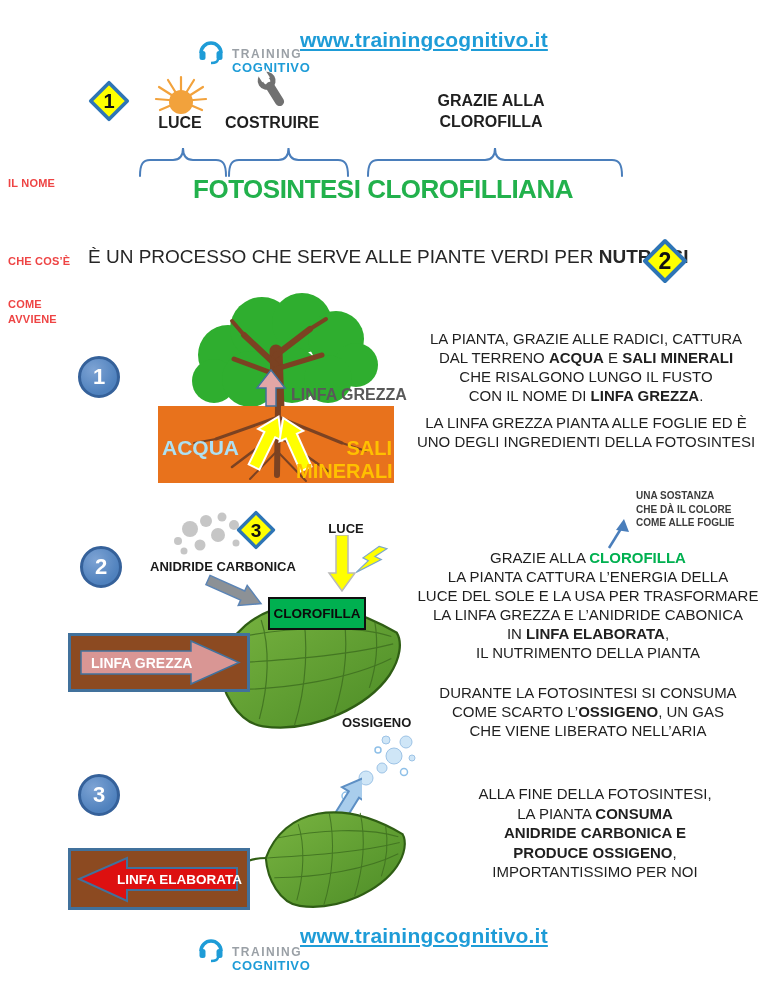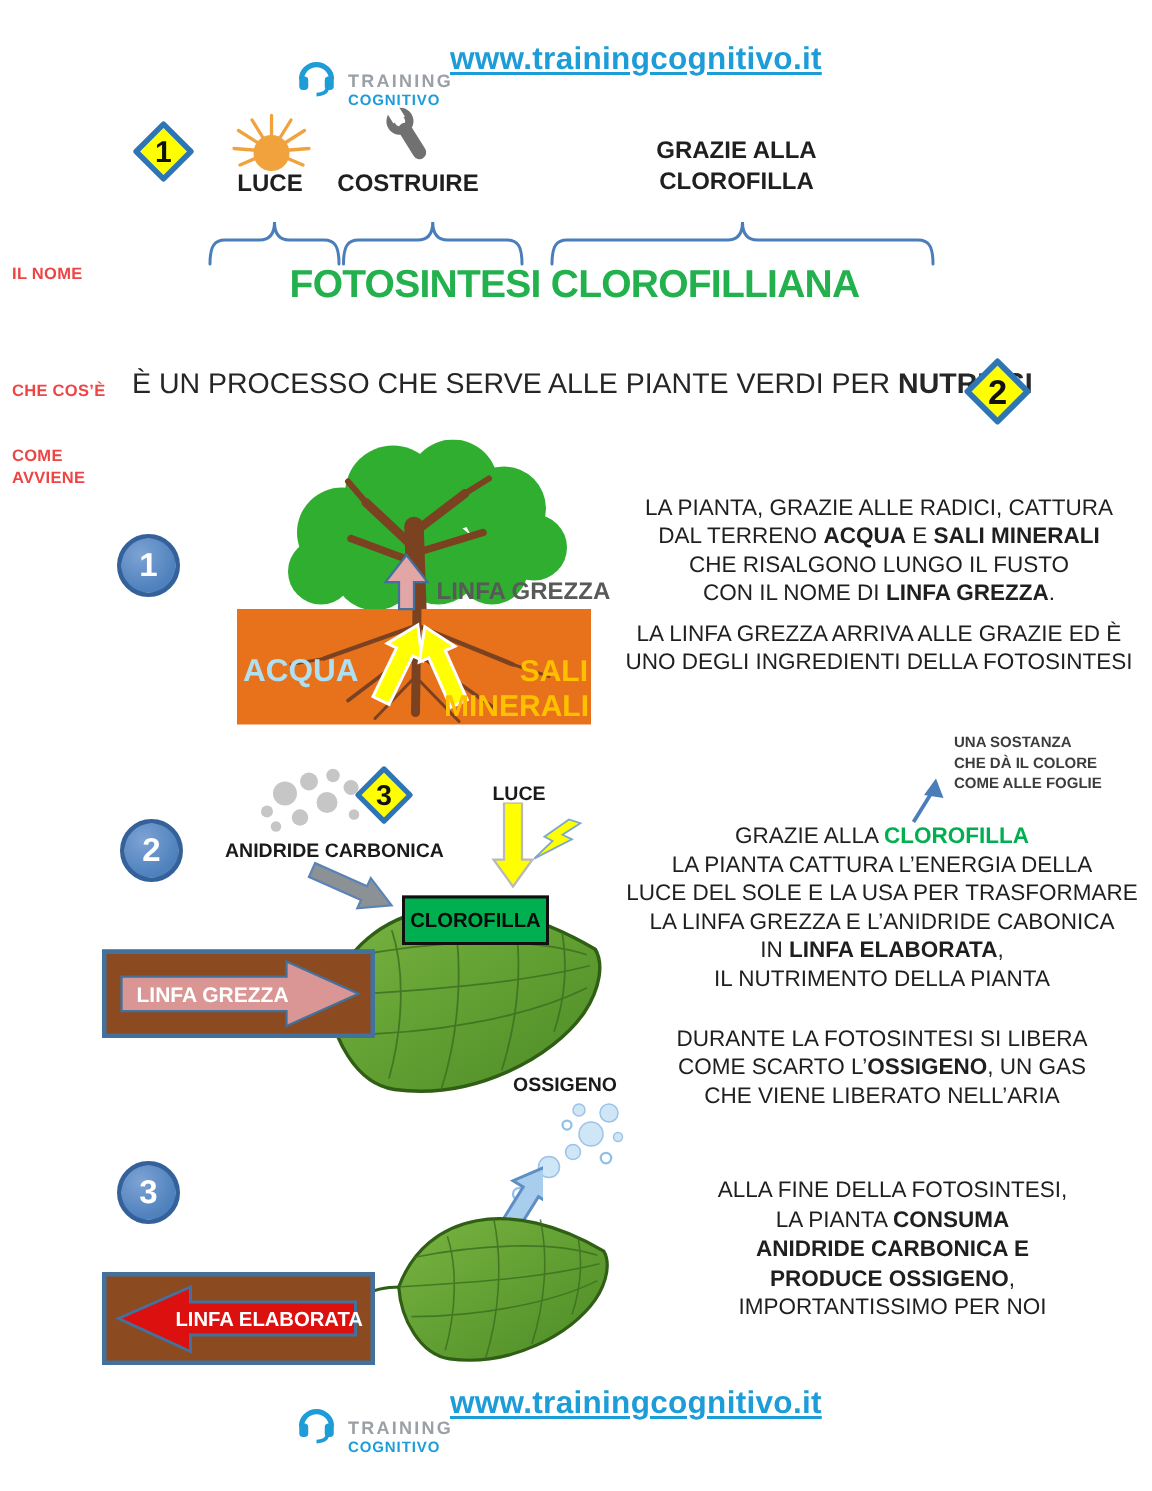--- a/index.html
+++ b/index.html
@@ -5,21 +5,21 @@
   * { margin:0; padding:0; box-sizing:border-box; }
   html,body { background:#fff; }
   body { font-family:"Liberation Sans", sans-serif; }
   .stage { position:relative; width:768px; height:994px; background:#ffffff; overflow:hidden; }
   .abs { position:absolute; }
 
   
   .brand { display:flex; align-items:center; gap:6px; }
   .brand-words { display:flex; flex-direction:column; line-height:13px;margin-top:20px; }
   .bw-top { color:#9aa0a6; font-size:12px; font-weight:600; letter-spacing:1.5px; }
-  .bw-bot { color:#1e9cd7; font-size:10px; font-weight:800; letter-spacing:.6px; }
+  .bw-bot { color:#1e9cd7; font-size:13px; font-weight:800; letter-spacing:.6px; }
   .site-link { color:#1e9cd7; font-weight:700; font-size:21px; text-decoration:underline; letter-spacing:.2px; }
 
   
   .icon-label { font-weight:700; font-size:16px; color:#1f1f1f; text-align:center; }
   .grazie { font-weight:700; font-size:16px; color:#1f1f1f; text-align:center; line-height:21px; }
 
   
   .side-label { color:#ee4444; font-weight:700; font-size:11px; line-height:15px; letter-spacing:.2px; }
 
   .main-title { color:#22b14c; font-weight:800; font-size:26px; letter-spacing:-.5px; text-align:center; white-space:nowrap; }
@@ -177,21 +177,21 @@
     <div>MINERALI</div>
   </div>
 
   <div class="abs body15" style="left:406px; top:329px; width:360px;">
     <div>LA PIANTA, GRAZIE ALLE RADICI, CATTURA</div>
     <div><span>DAL TERRENO </span><span class="b">ACQUA</span><span> E </span><span class="b">SALI MINERALI</span></div>
     <div>CHE RISALGONO LUNGO IL FUSTO</div>
     <div><span>CON IL NOME DI </span><span class="b">LINFA GREZZA</span><span>.</span></div>
   </div>
   <div class="abs body15" style="left:406px; top:413px; width:360px;">
-    <div>LA LINFA GREZZA ARRIVA ALLE GRAZIE ED È</div>
+    <div>LA LINFA GREZZA PIANTA ALLE FOGLIE ED È</div>
     <div>UNO DEGLI INGREDIENTI DELLA FOTOSINTESI</div>
   </div>
 
   <div class="abs note-text" style="left:636px; top:489px; width:130px;">
     <div>UNA SOSTANZA</div>
     <div>CHE DÀ IL COLORE</div>
     <div>COME ALLE FOGLIE</div>
   </div>
   <svg class="abs" style="left:604px; top:518px;" width="28" height="34" viewBox="0 0 28 34">
     <line x1="5" y1="30" x2="18" y2="9" stroke="#4a7ebb" stroke-width="2.5"></line>
@@ -264,21 +264,21 @@
 
   <div class="abs body15" style="left:408px; top:548px; width:360px;">
     <div><span>GRAZIE ALLA </span><span class="greenword">CLOROFILLA</span></div>
     <div>LA PIANTA CATTURA L’ENERGIA DELLA</div>
     <div>LUCE DEL SOLE E LA USA PER TRASFORMARE</div>
     <div>LA LINFA GREZZA E L’ANIDRIDE CABONICA</div>
     <div><span>IN </span><span class="b">LINFA ELABORATA</span><span>,</span></div>
     <div>IL NUTRIMENTO DELLA PIANTA</div>
   </div>
   <div class="abs body15" style="left:408px; top:683px; width:360px;">
-    <div>DURANTE LA FOTOSINTESI SI LIBERA</div>
+    <div>DURANTE LA FOTOSINTESI SI CONSUMA</div>
     <div><span>COME SCARTO L’</span><span class="b">OSSIGENO</span><span>, UN GAS</span></div>
     <div>CHE VIENE LIBERATO NELL’ARIA</div>
   </div>
 
   <div class="abs mini-label" style="left:342px; top:715px;">OSSIGENO</div>
 
   <svg class="abs" style="left:334px; top:730px;" width="82" height="76" viewBox="0 0 82 76">
     <g stroke="#8fc0e8" stroke-width="1.5" fill="none">
       <circle cx="12" cy="66" r="4"></circle>
         <circle cx="24" cy="56" r="3"></circle>

